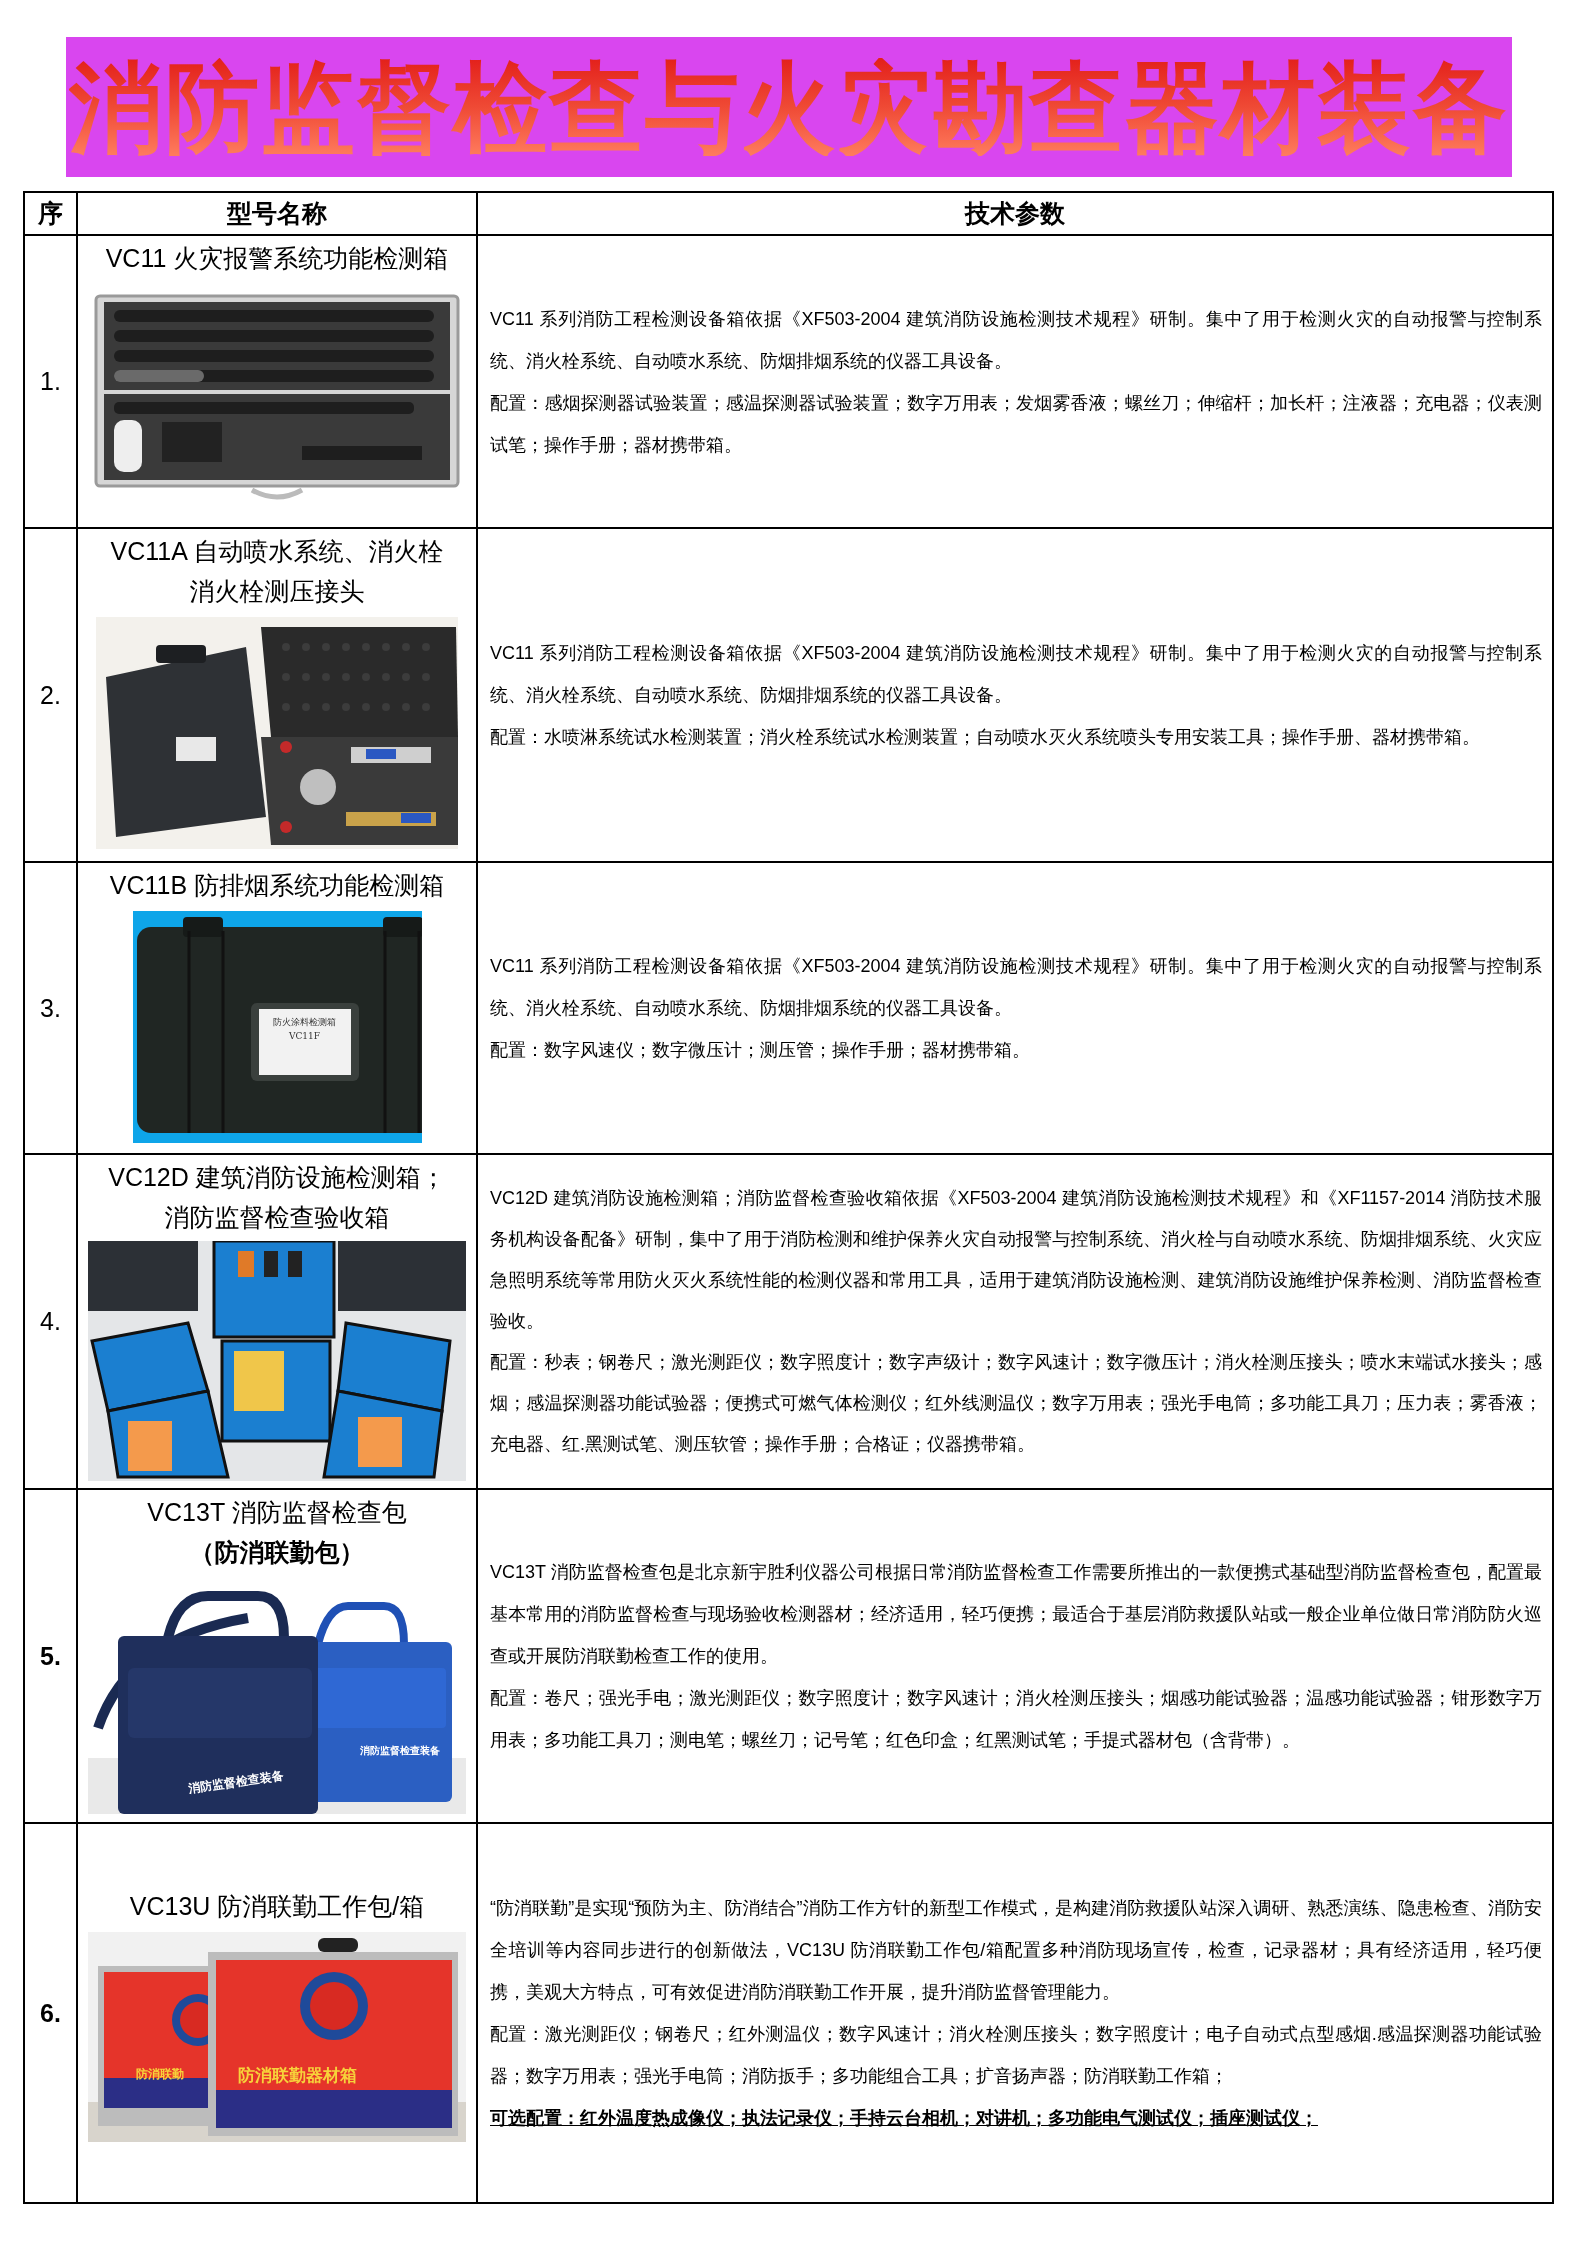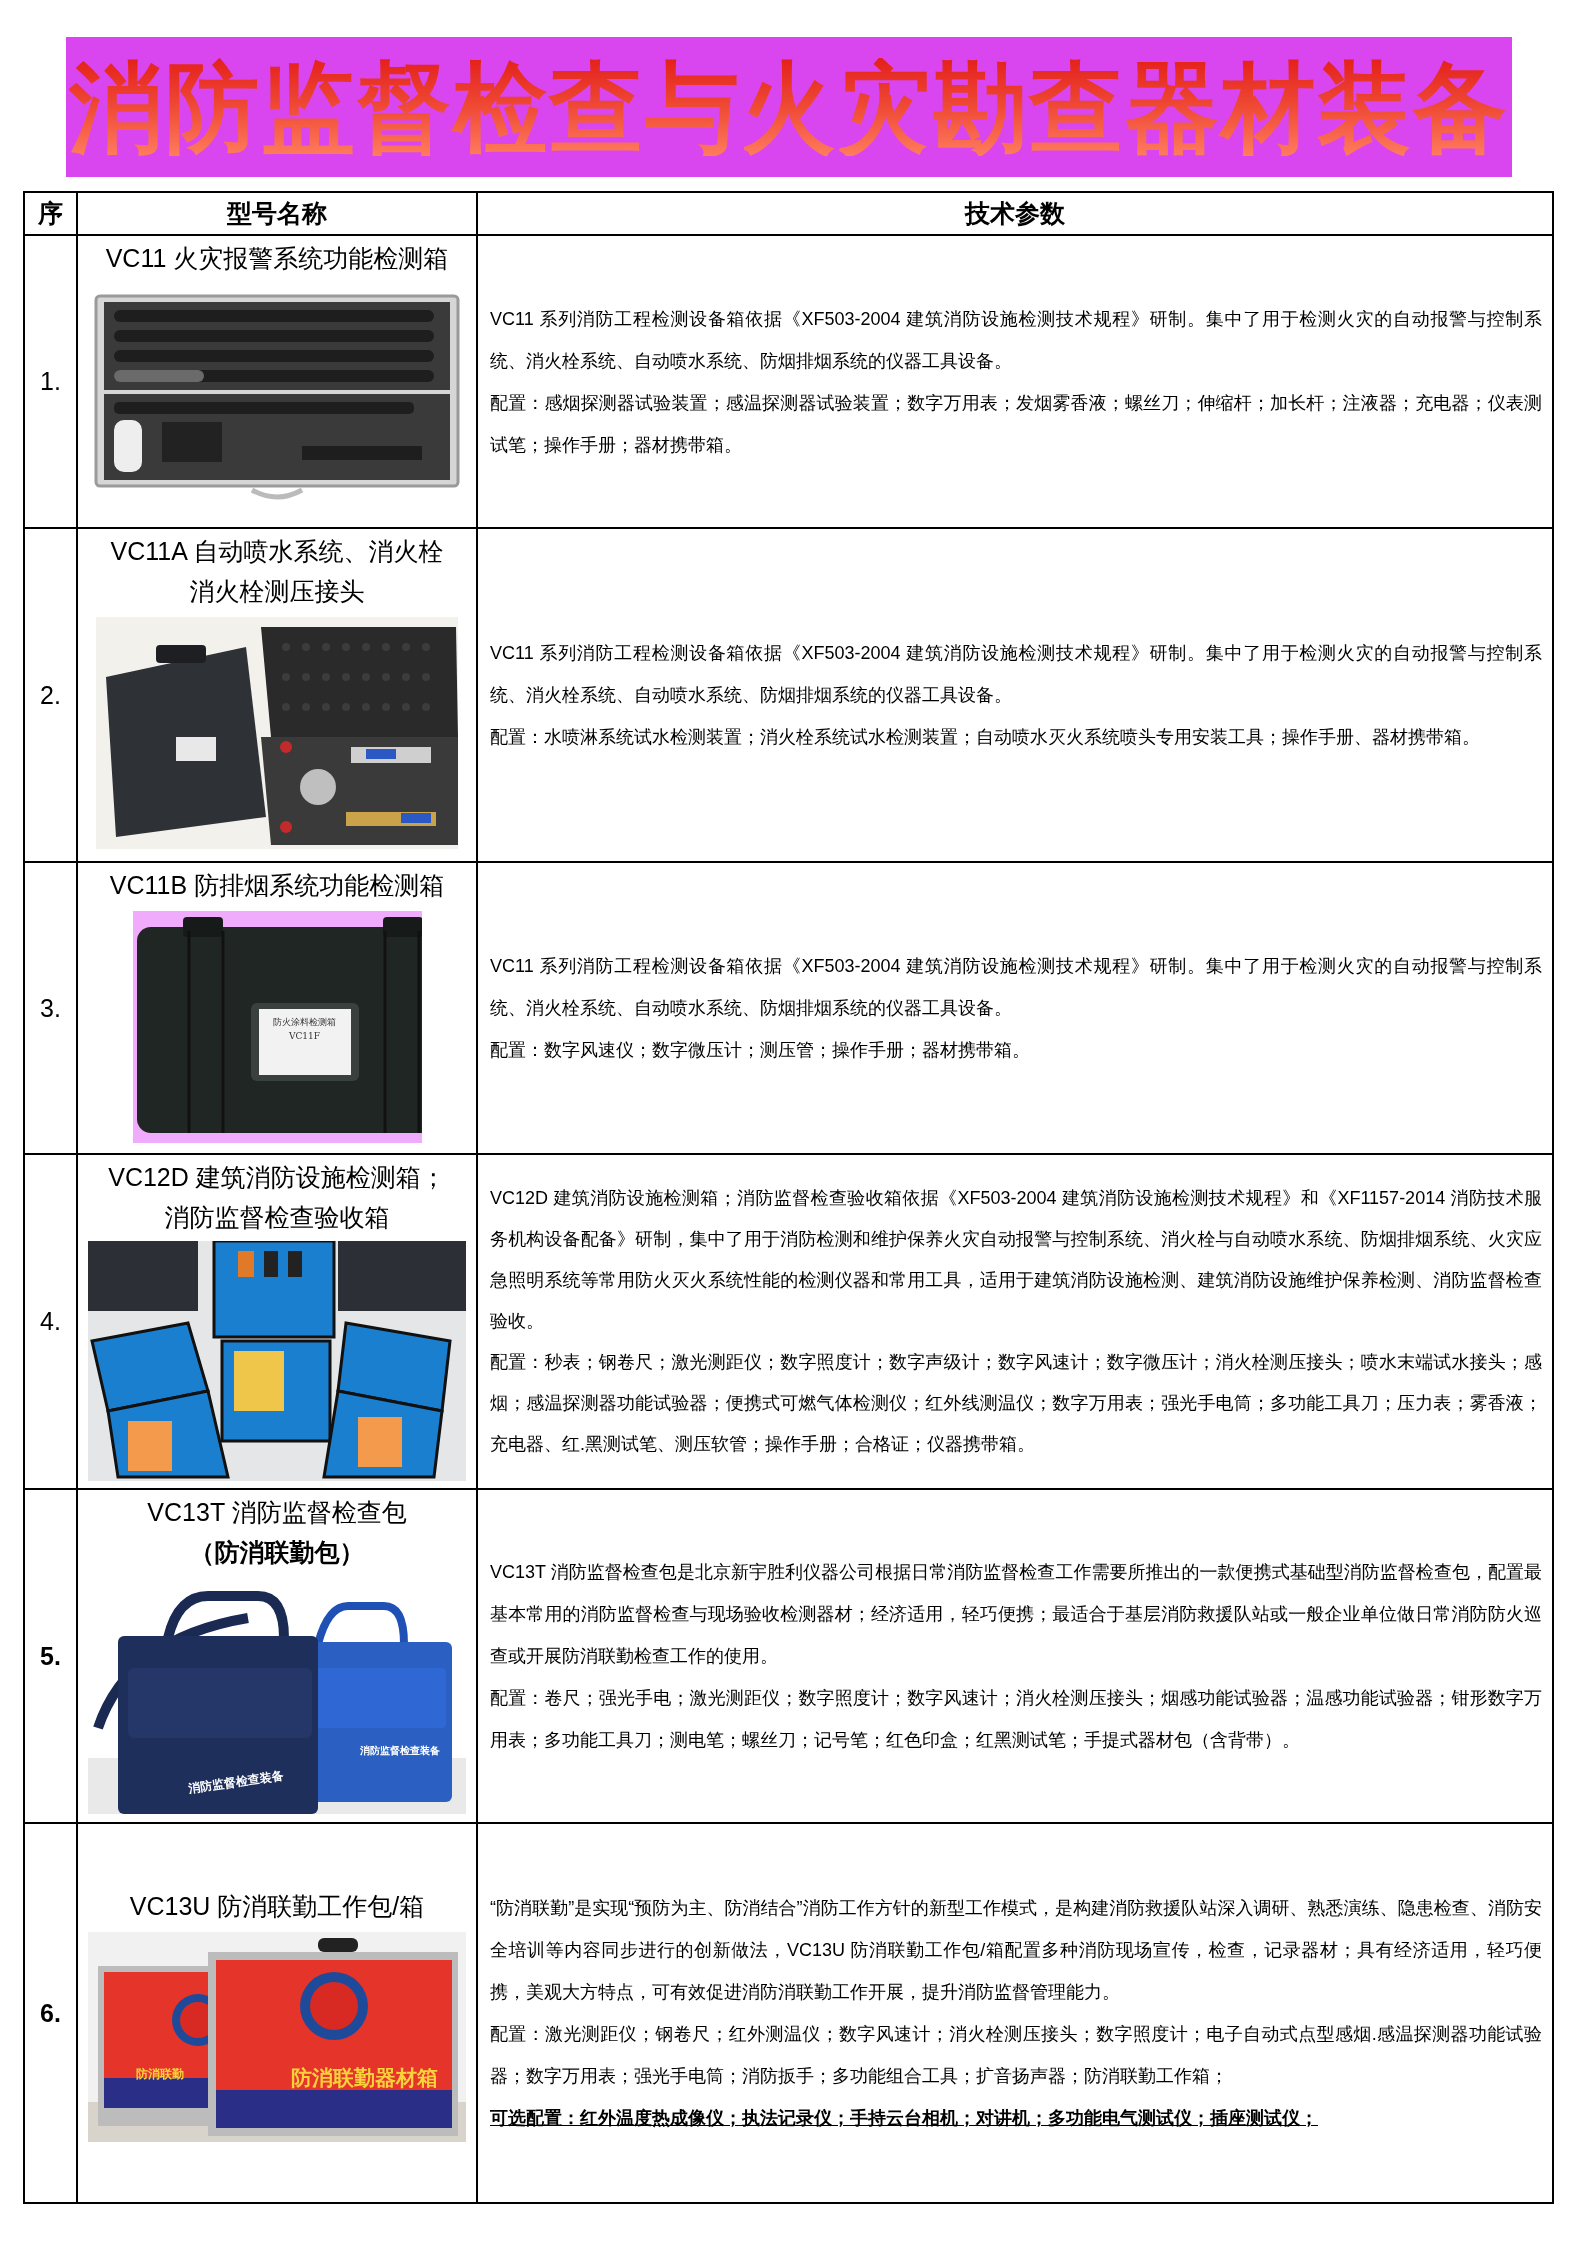--- a/index.html
+++ b/index.html
@@ -130,21 +130,21 @@
       </td>
       <td class="desc-cell">
         <p><span>VC11 系列消防工程检测设备箱依据《XF503-2004 建筑消防设施检测技术规程》研制。集中了用于检测火灾的自动报警与控制系统、消火栓系统、自动喷水系统、防烟排烟系统的仪器工具设备。</span><br><span class="b">配置：</span><span class="b">水喷淋系统试水检测装置；消火栓系统试水检测装置；自动喷水灭火系统喷头专用安装工具；操作手册、器材携带箱。</span></p>
       </td>
     </tr>
 
     <tr style="height:292px">
       <td class="no-cell">3.</td>
       <td class="name-cell">
         <div class="name-title">VC11B 防排烟系统功能检测箱</div>
-        <div class="photo" style="width:289px;height:232px;margin-top:6px;background:#f0abfc;">
+        <div class="photo" style="width:289px;height:232px;margin-top:6px;background:#0ea5e9;">
           <svg width="346" height="232" viewBox="0 0 346 232" style="position:absolute;left:0;top:0">
             <rect x="4" y="16" width="338" height="206" rx="14" fill="#202623"></rect>
             <rect x="50" y="6" width="40" height="20" rx="4" fill="#161a18"></rect>
             <rect x="250" y="6" width="40" height="20" rx="4" fill="#161a18"></rect>
             <line x1="56" y1="20" x2="56" y2="222" stroke="#111" stroke-width="3"></line>
             <line x1="90" y1="20" x2="90" y2="222" stroke="#111" stroke-width="3"></line>
             <line x1="252" y1="20" x2="252" y2="222" stroke="#111" stroke-width="3"></line>
             <line x1="286" y1="20" x2="286" y2="222" stroke="#111" stroke-width="3"></line>
             <rect x="118" y="92" width="108" height="78" rx="6" fill="#3a403d"></rect>
             <rect x="126" y="98" width="92" height="66" fill="#f2f2f2"></rect>
@@ -233,21 +233,21 @@
             <rect x="16" y="146" width="118" height="30" fill="#2b2e86"></rect>
             <circle cx="110" cy="88" r="26" fill="#1f4a9a"></circle>
               <circle cx="110" cy="88" r="18" fill="#d82a22"></circle>
             <rect x="120" y="20" width="250" height="184" fill="#bcbcbc"></rect>
             <rect x="128" y="28" width="236" height="130" fill="#e5342a"></rect>
             <rect x="128" y="158" width="236" height="38" fill="#2b2e86"></rect>
             <circle cx="246" cy="74" r="34" fill="#1f4a9a"></circle>
               <circle cx="246" cy="74" r="24" fill="#d82a22"></circle>
             <rect x="230" y="6" width="40" height="14" rx="6" fill="#222"></rect>
           </svg>
-          <div style="position:absolute;left:150px;top:132px;width:200px;text-align:right;color:#f7d23a;font-size:21px;font-weight:bold;">防消联勤器材箱</div>
+          <div style="position:absolute;left:150px;top:132px;width:200px;text-align:left;color:#f7d23a;font-size:17px;font-weight:bold;">防消联勤器材箱</div>
           <div style="position:absolute;left:22px;top:134px;width:100px;overflow:hidden;white-space:nowrap;color:#f7d23a;font-size:12px;font-weight:bold;">防消联勤</div>
         </div>
       </td>
       <td class="desc-cell">
         <p><span>“防消联勤”是实现“预防为主、防消结合”消防工作方针的新型工作模式，是构建消防救援队站深入调研、熟悉演练、隐患检查、消防安全培训等内容同步进行的创新做法，VC13U 防消联勤工作包/箱配置多种消防现场宣传，检查，记录器材；具有经济适用，轻巧便携，美观大方特点，可有效促进消防消联勤工作开展，提升消防监督管理能力。</span><br><span class="b">配置：</span><span class="b">激光测距仪；钢卷尺；红外测温仪；数字风速计；消火栓测压接头；数字照度计；电子自动式点型感烟.感温探测器功能试验器；数字万用表；强光手电筒；消防扳手；多功能组合工具；扩音扬声器；防消联勤工作箱；</span><br><span class="u">可选配置：红外温度热成像仪；执法记录仪；手持云台相机；对讲机；多功能电气测试仪；插座测试仪；</span></p>
       </td>
     </tr>
   </tbody>
 </table>
 

